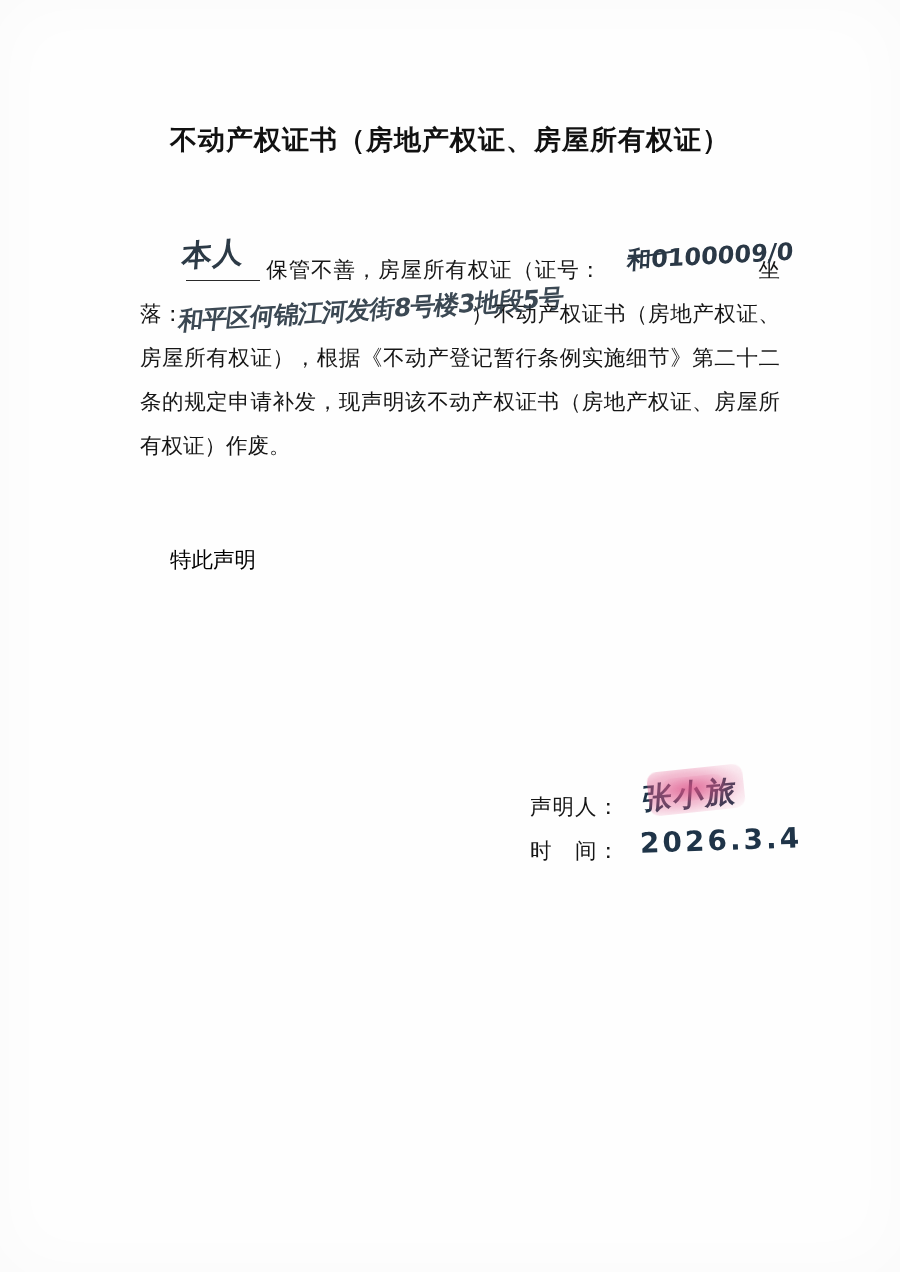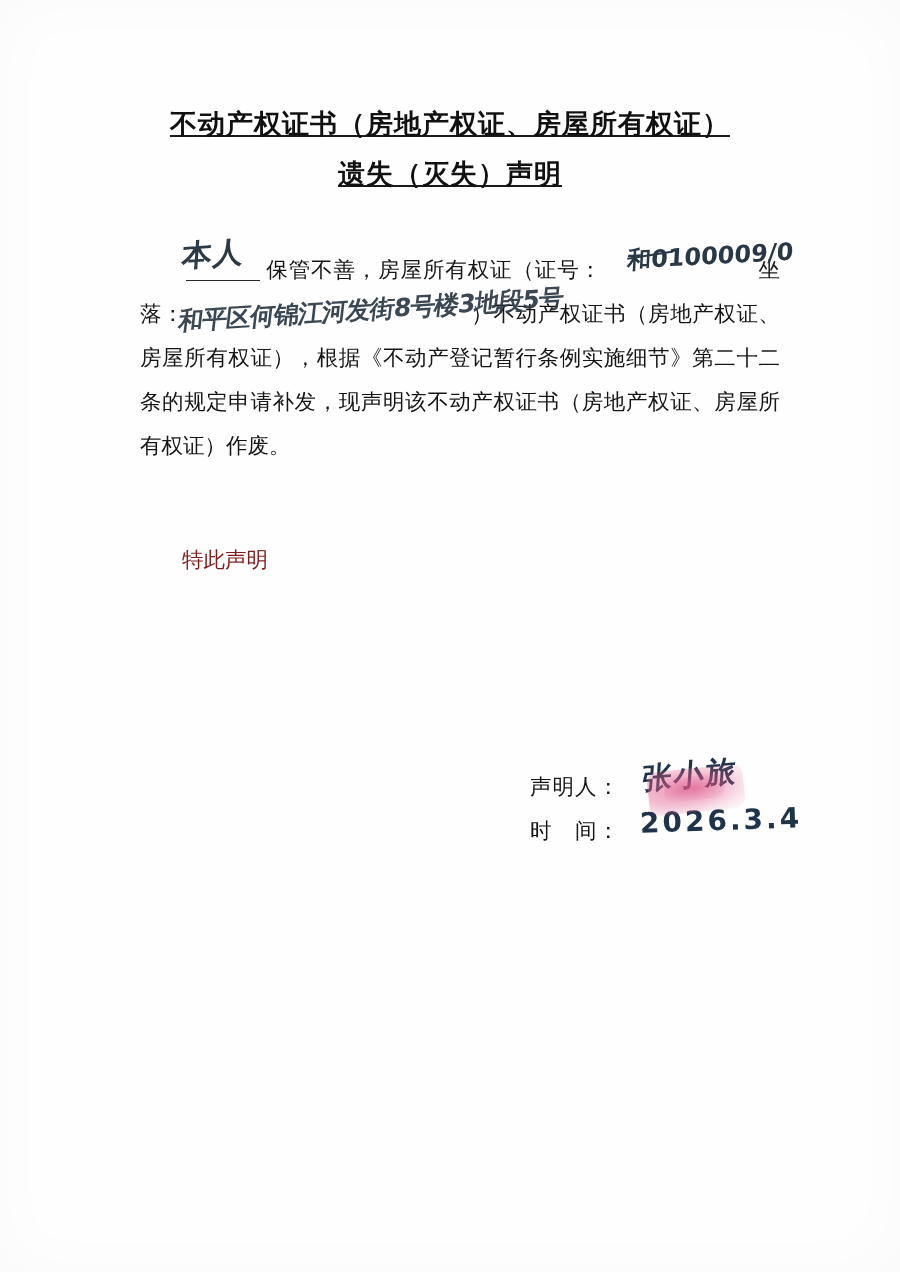--- a/index.html
+++ b/index.html
@@ -18,25 +18,24 @@
 
   .page {
     position: absolute;
     inset: 0;
     background: #fefefe;
   }
 
   
   .title-block {
     position: absolute;
-    top: 100px;
+    top: 116px;
     left: 0;
     width: 900px;
     text-align: center;
-    text-decoration: underline;
   }
   .title-line {
     font-size: 27px;
     letter-spacing: 1px;
     line-height: 48px;
     font-weight: 600;
     color: #111;
     font-family: "Liberation Serif", "DejaVu Serif", serif;
   }
   .title-line.second {
@@ -115,30 +114,30 @@
     transform: rotate(-3.5deg) skewX(-10deg);
     font-weight: 600;
     color: #2b3945;
     opacity: 0.92;
   }
 
   
   .special-note {
     position: absolute;
     top: 543px;
-    left: 182px;
+    left: 170px;
     font-size: 21.5px;
     line-height: 34px;
-    color: #7f1d1d;
+    color: #000000;
   }
 
   
   .sign-block {
     position: absolute;
-    top: 765px;
+    top: 785px;
     left: 530px;
     width: 340px;
     font-size: 21.5px;
     line-height: 44px;
     color: #161616;
   }
   .sign-row {
     position: relative;
     white-space: nowrap;
   }
@@ -200,21 +199,20 @@
     box-shadow: inset 0 0 70px rgba(0,0,0,0.018);
   }
 </style>
 </head>
 <body>
 
 <div class="page">
 
   <div class="title-block">
     <div class="title-line">不动产权证书（房地产权证、房屋所有权证）</div>
-    <div class="title-line second">遗失（灭失）声明</div>
   </div>
 
   <div class="body-block">
     <div class="para">
       <span class="indent"></span><span class="blank-inline"></span>
       <span>保管不善，房屋所有权证（证号：</span><span>　　　　　　　</span><span>坐落：</span><span>　　　　　　　　　　　　　</span><span>）不动产权证书（房地产权证、房屋所有权证），根据《不动产登记暂行条例实施细节》第二十二条的规定申请补发，现声明该不动产权证书（房地产权证、房屋所有权证）作废。</span>
 
       <span class="hand hand-name-top">本人</span>
       <span class="hand hand-certno">和0100009/0<span class="strike"></span></span>
       <span class="hand hand-address">和平区何锦江河发街8号楼3地段5号</span>

